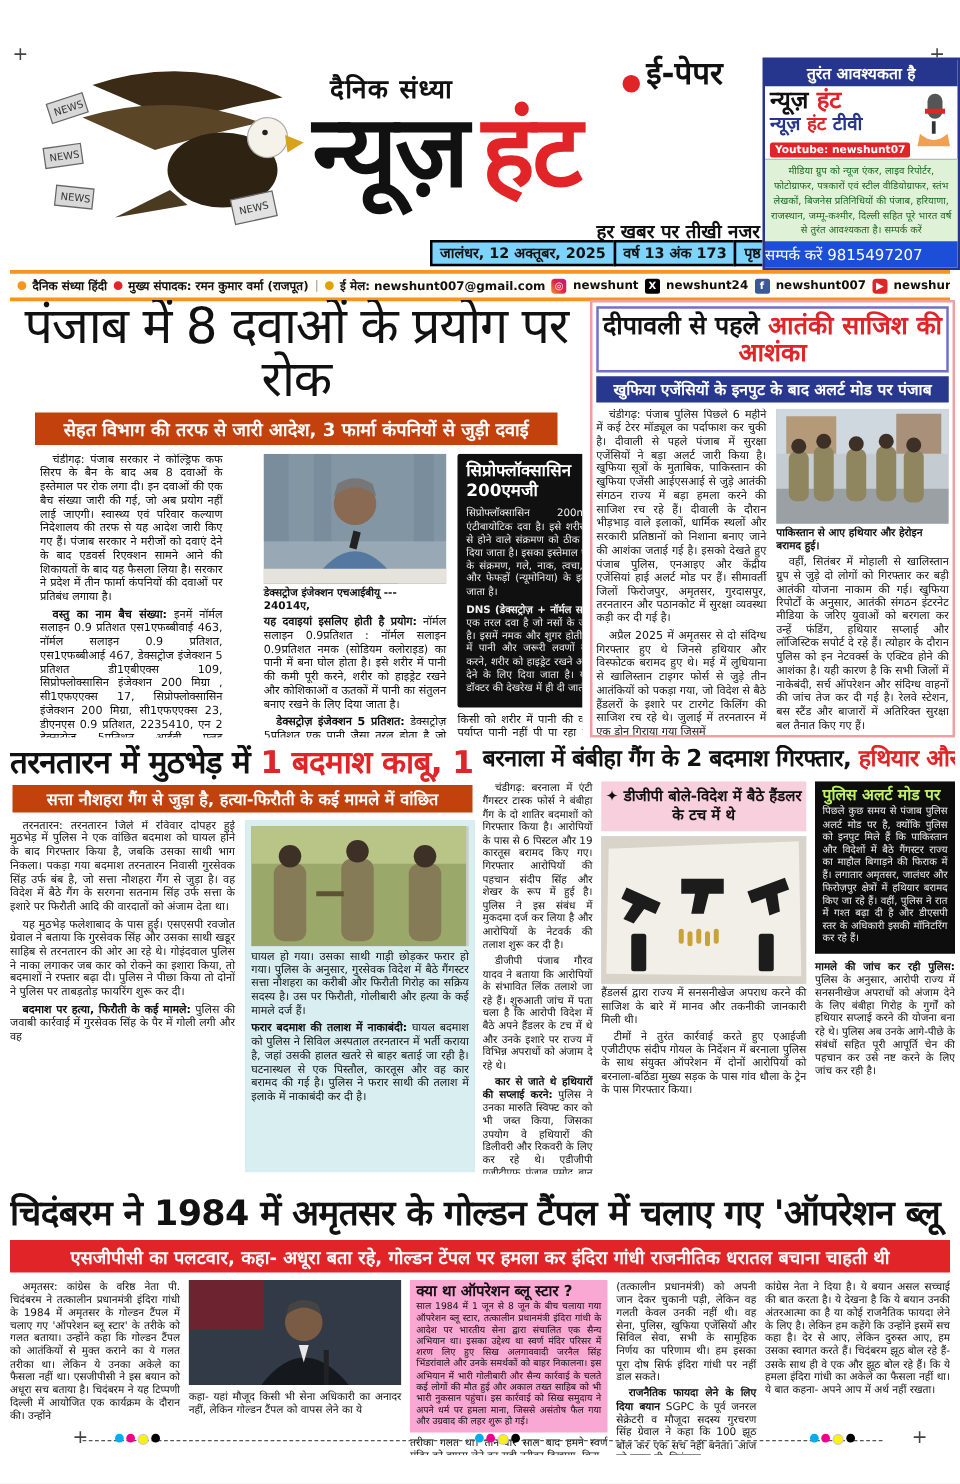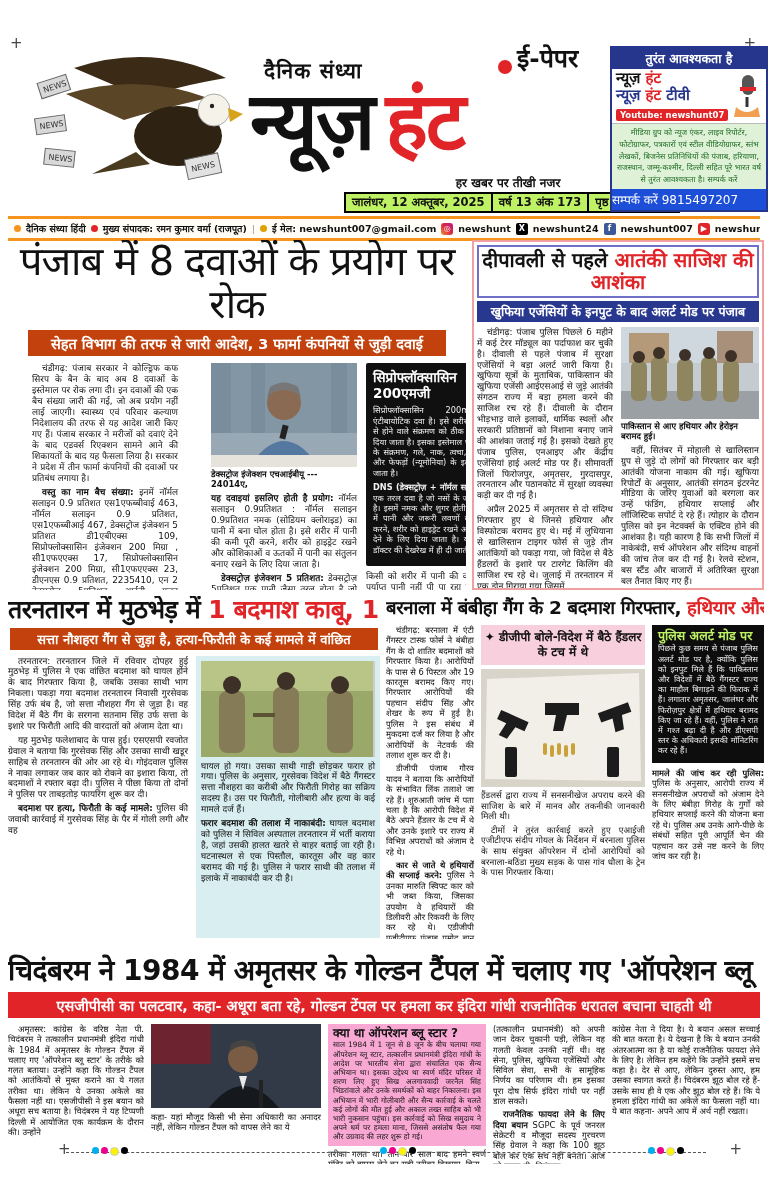--- a/index.html
+++ b/index.html
@@ -7,29 +7,29 @@
         font-family:"DejaVu Sans","Liberation Sans",sans-serif;color:#111;overflow:hidden;}
   .abs{position:absolute;}
   .crop{position:absolute;font-size:15px;color:#444;}
   
   .eagle{left:26px;top:50px;width:222px;height:136px;}
   .daily{left:264px;top:56px;font-size:21px;font-weight:bold;letter-spacing:1px;}
   .epaper{left:498px;top:40px;display:flex;align-items:flex-end;gap:5px;font-size:25px;font-weight:bold;}
   .reddot{width:14px;height:14px;border-radius:50%;background:#e02427;display:inline-block;}
   .title{left:250px;top:80px;display:flex;gap:12px;font-size:80px;font-weight:900;line-height:1.05;letter-spacing:-2px;}
   .title .red{color:#e02427;}
-  .tagline{left:408px;top:174px;width:200px;text-align:center;font-size:12px;font-weight:bold;}
+  .tagline{left:408px;top:174px;width:200px;text-align:right;font-size:15px;font-weight:bold;}
   .dateline{left:346px;top:192px;display:flex;}
-  .dl-box{border:2px solid #000;margin-left:-2px;padding:0 6px;font-size:11.5px;font-weight:bold;background:#bef264;line-height:17px;white-space:nowrap;}
+  .dl-box{border:2px solid #000;margin-left:-2px;padding:0 6px;font-size:11.5px;font-weight:bold;background:#7dd3fc;line-height:17px;white-space:nowrap;}
   .dl-box.price{color:#c00;}
   
   .adbox{left:610px;top:46px;width:154px;border:2px solid #26368c;background:#fff;}
   .ad-head{background:#26368c;color:#fff;font-size:12.5px;font-weight:bold;text-align:center;padding:2px 0;}
   .ad-brand{position:relative;padding:2px 4px 1px;}
-  .ad-b1{font-size:15px;font-weight:900;line-height:1.05;}
+  .ad-b1{font-size:19px;font-weight:900;line-height:1.05;}
   .ad-b1 .red{color:#e02427;}
   .ad-b2{font-size:15px;font-weight:900;color:#26368c;line-height:1.1;}
   .ad-b2 .red{color:#e02427;}
   .ad-yt{display:inline-block;background:#e02427;color:#fff;font-size:8.5px;font-weight:bold;padding:1px 4px;border-radius:2px;margin-top:2px;}
   .ad-mic{position:absolute;right:2px;top:4px;}
   .ad-green{background:#dff2d8;color:#1d6b22;font-size:7.8px;line-height:1.5;padding:3px 4px;text-align:center;border-top:1px solid #bbb;}
   .ad-contact{background:#1d4ed8;color:#fff;font-size:12px;font-weight:normal;text-align:left;padding:2px 0;}
   
   .infobar{left:8px;top:216px;width:740px;height:19px;border-top:3px solid #f7941d;border-bottom:3px solid #f7941d;
            display:flex;align-items:center;gap:5px;padding:0 6px;font-size:9.5px;font-weight:bold;background:#fffdf6;white-space:nowrap;overflow:hidden;}

